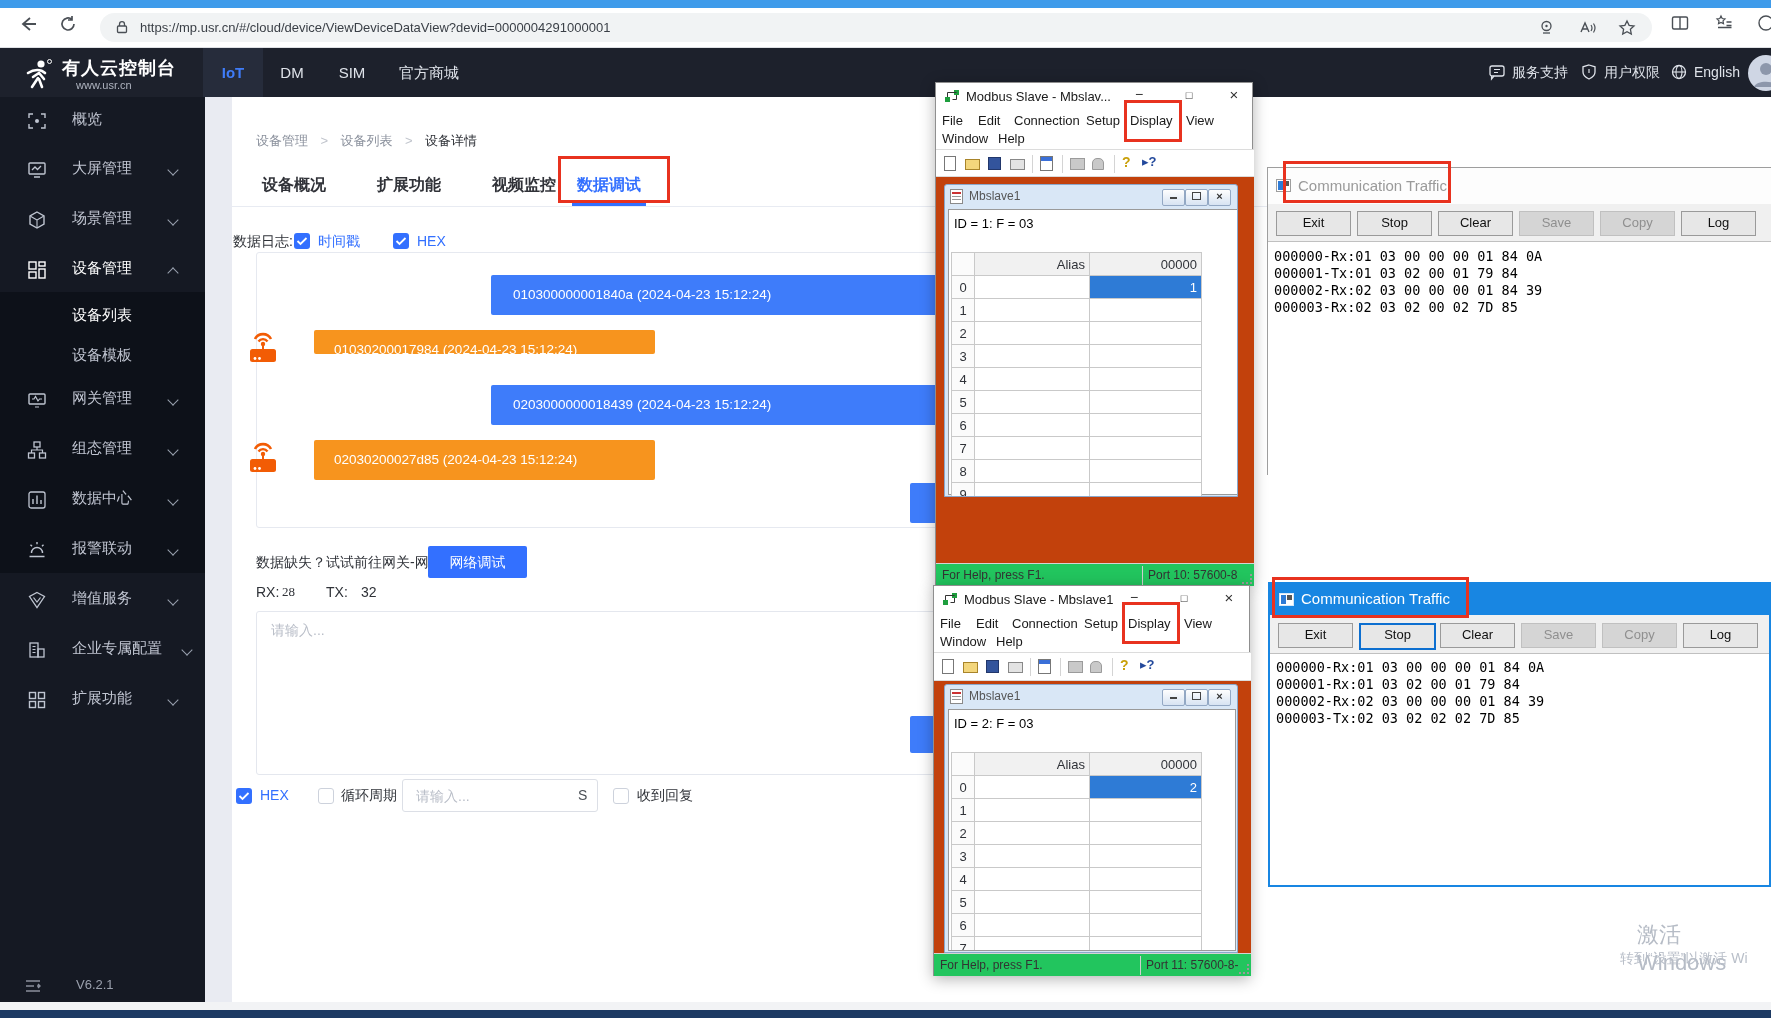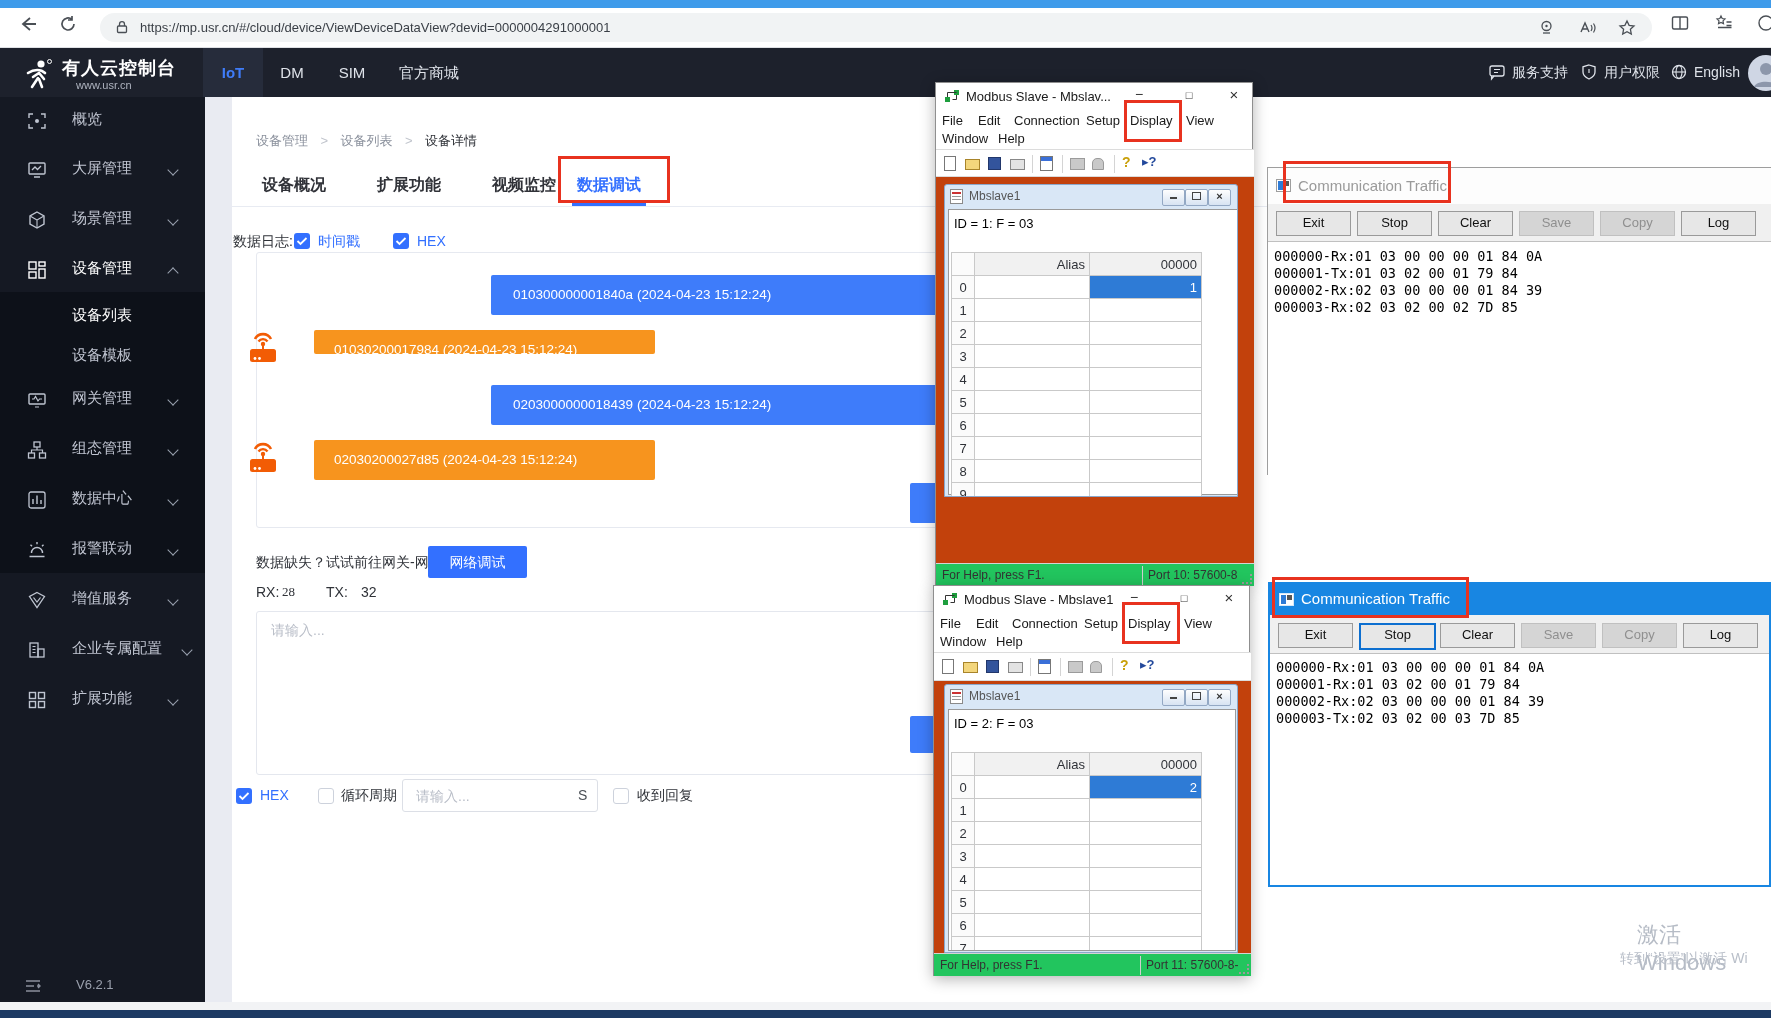--- a/index.html
+++ b/index.html
@@ -654,21 +654,21 @@
       <div class="tbtn foc" style="left:89px;">Stop</div>
       <div class="tbtn" style="left:170px;">Clear</div>
       <div class="tbtn dis" style="left:251px;">Save</div>
       <div class="tbtn dis" style="left:332px;">Copy</div>
       <div class="tbtn" style="left:413px;">Log</div>
     </div>
     <div class="a" style="left:0;top:69px;width:499px;height:232px;background:#fff;border-top:1px solid #c0c0c0;">
       <div class="hexline" style="margin:5px 0 0 6px;">000000-Rx:01 03 00 00 00 01 84 0A</div>
       <div class="hexline" style="margin-left:6px;">000001-Rx:01 03 02 00 01 79 84</div>
       <div class="hexline" style="margin-left:6px;">000002-Rx:02 03 00 00 00 01 84 39</div>
-      <div class="hexline" style="margin-left:6px;">000003-Tx:02 03 02 00 03 7D 85</div>
+      <div class="hexline" style="margin-left:6px;">000003-Tx:02 03 02 02 02 7D 85</div>
     </div>
   </div>
 
   <div class="a redrect" style="left:558px;top:156px;width:112px;height:47px;"></div>
   <div class="a redrect" style="left:1124px;top:100px;width:58px;height:42px;"></div>
   <div class="a redrect" style="left:1122px;top:602px;width:58px;height:42px;"></div>
   <div class="a redrect" style="left:1283px;top:161px;width:168px;height:42px;"></div>
   <div class="a redrect" style="left:1272px;top:577px;width:197px;height:41px;"></div>
 
   <div class="a wm1" style="left:1637px;top:920px;z-index:60;">激活 Windows</div>

